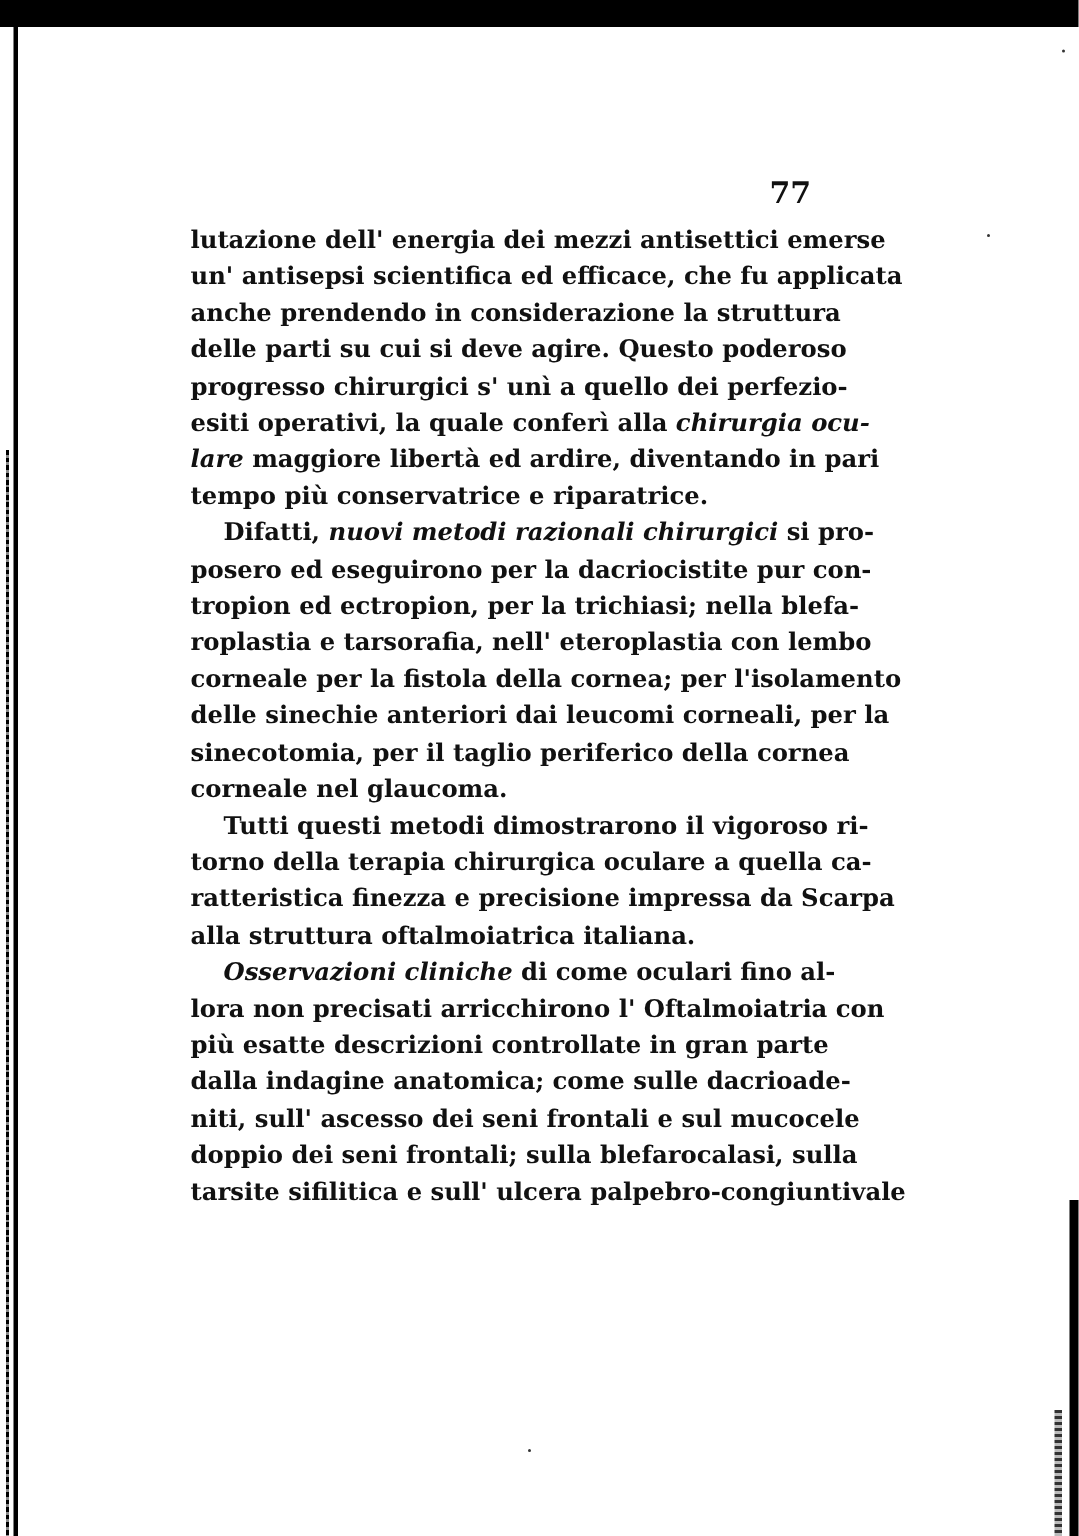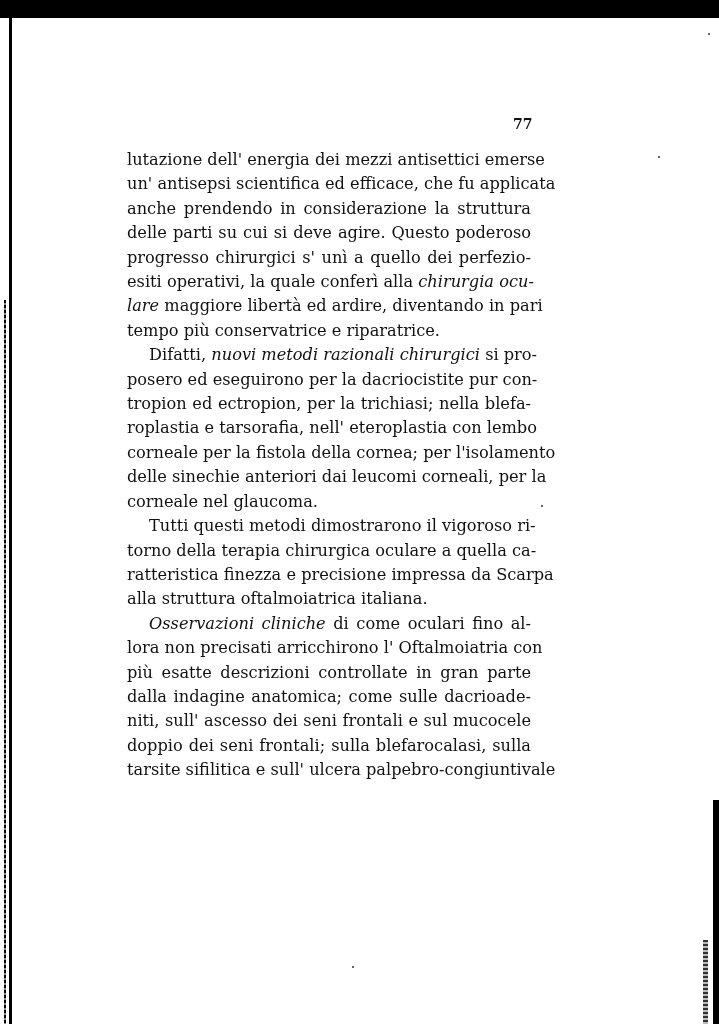--- a/index.html
+++ b/index.html
@@ -22,28 +22,28 @@
   .right-edge {
     position: absolute; left: 713px; top: 800px; width: 6px; height: 224px;
     background: #000;
   }
   .right-edge-2 {
     position: absolute; left: 703px; top: 940px; width: 5px; height: 84px;
     background: repeating-linear-gradient(#333 0 2px, #bbb 2px 4px);
   }
   .page-number {
     position: absolute; left: 513px; top: 116px;
-    font-family: "DejaVu Serif", serif; font-weight: bold; font-size: 14px; color: #111;
+    font-family: "DejaVu Serif", serif; font-weight: bold; font-size: 20px; color: #111;
   }
   .text-block {
     position: absolute; left: 127px; top: 148px; width: 404px;
     font-family: "DejaVu Serif", serif; font-size: 16.2px; line-height: 24.4px;
     color: #111; text-align: justify;
   }
-  .line { display: block; white-space: nowrap; text-align-last: justify; text-align: justify; }
+  .line { display: block; white-space: nowrap; text-align-last: justify; text-align: justify; font-weight: bold; }
   .line.last { text-align-last: left; }
   .indent { padding-left: 22px; }
   .para { margin: 0; }
   i { font-style: italic; }
   .speck { position: absolute; width: 2px; height: 2px; background: #333; border-radius: 1px; }
 </style>
 </head>
 <body>
 
 <div class="top-bar"></div>
@@ -72,20 +72,21 @@
     <span class="line last">tempo più conservatrice e riparatrice.</span>
   </div>
 
   <div class="para">
     <span class="line indent"><span>Difatti, </span><i>nuovi metodi razionali chirurgici</i><span> si pro-</span></span>
     <span class="line">posero ed eseguirono per la dacriocistite pur con-</span>
     <span class="line">tropion ed ectropion, per la trichiasi; nella blefa-</span>
     <span class="line">roplastia e tarsorafia, nell' eteroplastia con lembo</span>
     <span class="line">corneale per la fistola della cornea; per l'isolamento</span>
     <span class="line">delle sinechie anteriori dai leucomi corneali, per la</span>
+    <span class="line">sinecotomia, per il taglio periferico della cornea</span>
     <span class="line last">corneale nel glaucoma.</span>
   </div>
 
   <div class="para">
     <span class="line indent">Tutti questi metodi dimostrarono il vigoroso ri-</span>
     <span class="line">torno della terapia chirurgica oculare a quella ca-</span>
     <span class="line">ratteristica finezza e precisione impressa da Scarpa</span>
     <span class="line last">alla struttura oftalmoiatrica italiana.</span>
   </div>
 

